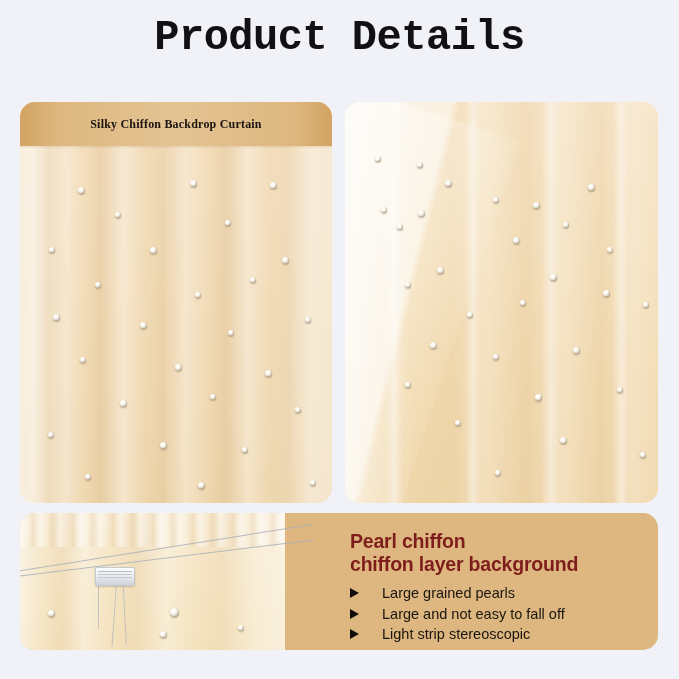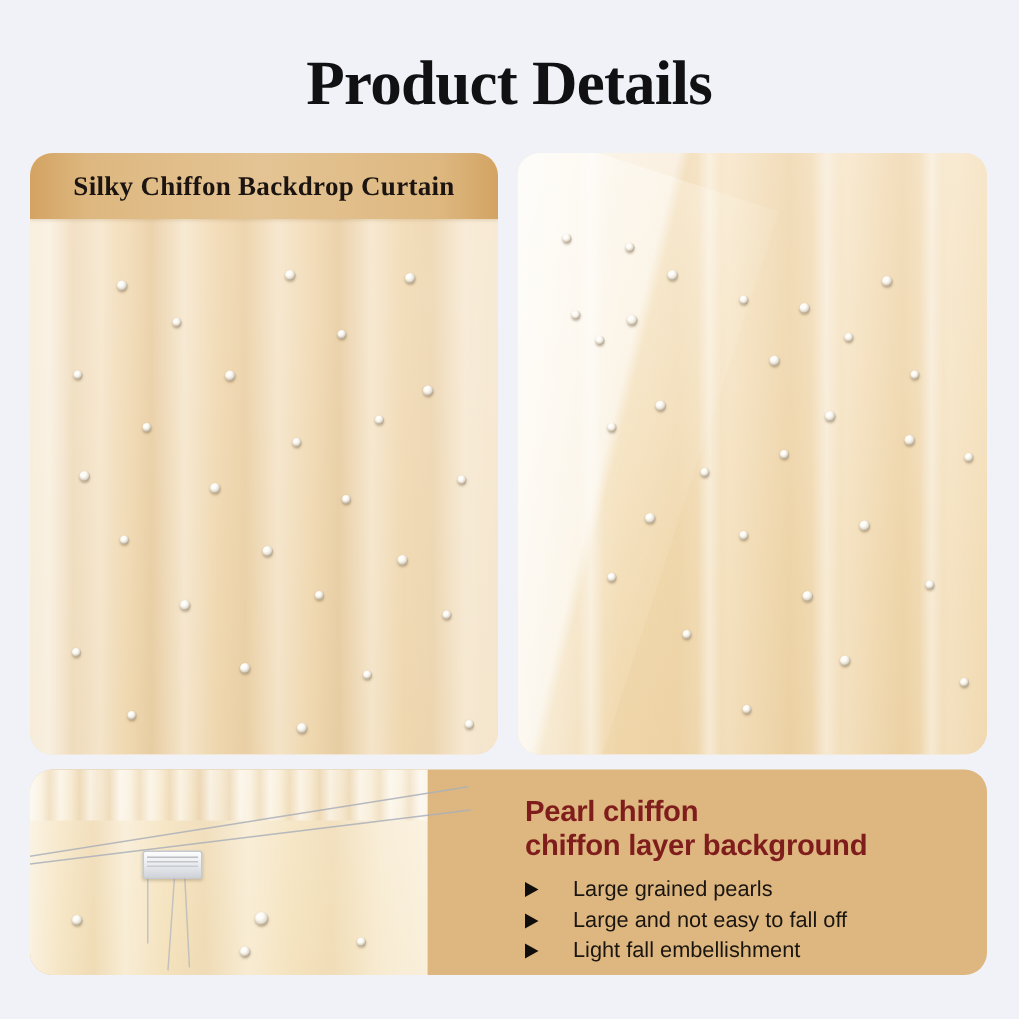--- a/index.html
+++ b/index.html
@@ -8,23 +8,23 @@
     width:679px;height:679px;
     background:#f0f2f7;
     font-family:"Liberation Sans", sans-serif;
     overflow:hidden;
     position:relative;
   }
   .page{position:absolute;left:0;top:0;width:679px;height:679px;}
 
   
   .title{
-    position:absolute;left:0;top:30px;width:679px;
+    position:absolute;left:0;top:12px;width:679px;
     text-align:center;
-    font-family:Liberation Serif, serif;
+    font-family:Liberation Mono, monospace;
     font-weight:bold;
     font-size:42px;
     letter-spacing:-0.5px;
     color:#111114;
     line-height:52px;
     white-space:nowrap;
   }
 
   
   .card{
@@ -41,21 +41,21 @@
   .banner{
     position:absolute;left:0;top:0;width:100%;height:44px;
     background:linear-gradient(to right,#d3a362 0%,#ddb77f 12%,#e4c494 50%,#ddb77f 88%,#d3a362 100%);
     display:flex;align-items:center;justify-content:center;
     z-index:6;
     box-shadow:0 1px 2px rgba(140,100,50,.18);
   }
   .banner-text{
     font-family:"Liberation Serif", serif;
     font-weight:bold;
-    font-size:18px;
+    font-size:12px;
     color:#1b1410;
     letter-spacing:.2px;
     white-space:nowrap;
   }
   .card-right .banner-text{font-size:17px;}
 
   
   .fabric{position:absolute;left:0;top:0;width:100%;height:100%;}
 
   
@@ -327,20 +327,20 @@
         <li>
           <span class="arrow-icon"></span>
           <span>Large grained pearls</span>
         </li>
         <li>
           <span class="arrow-icon"></span>
           <span>Large and not easy to fall off</span>
         </li>
         <li>
           <span class="arrow-icon"></span>
-          <span>Light fall embellishment</span>
+          <span>Light strip stereoscopic</span>
         </li>
       </ul>
     </div>
 
   </div>
 
 </div>
 
 </body></html>

